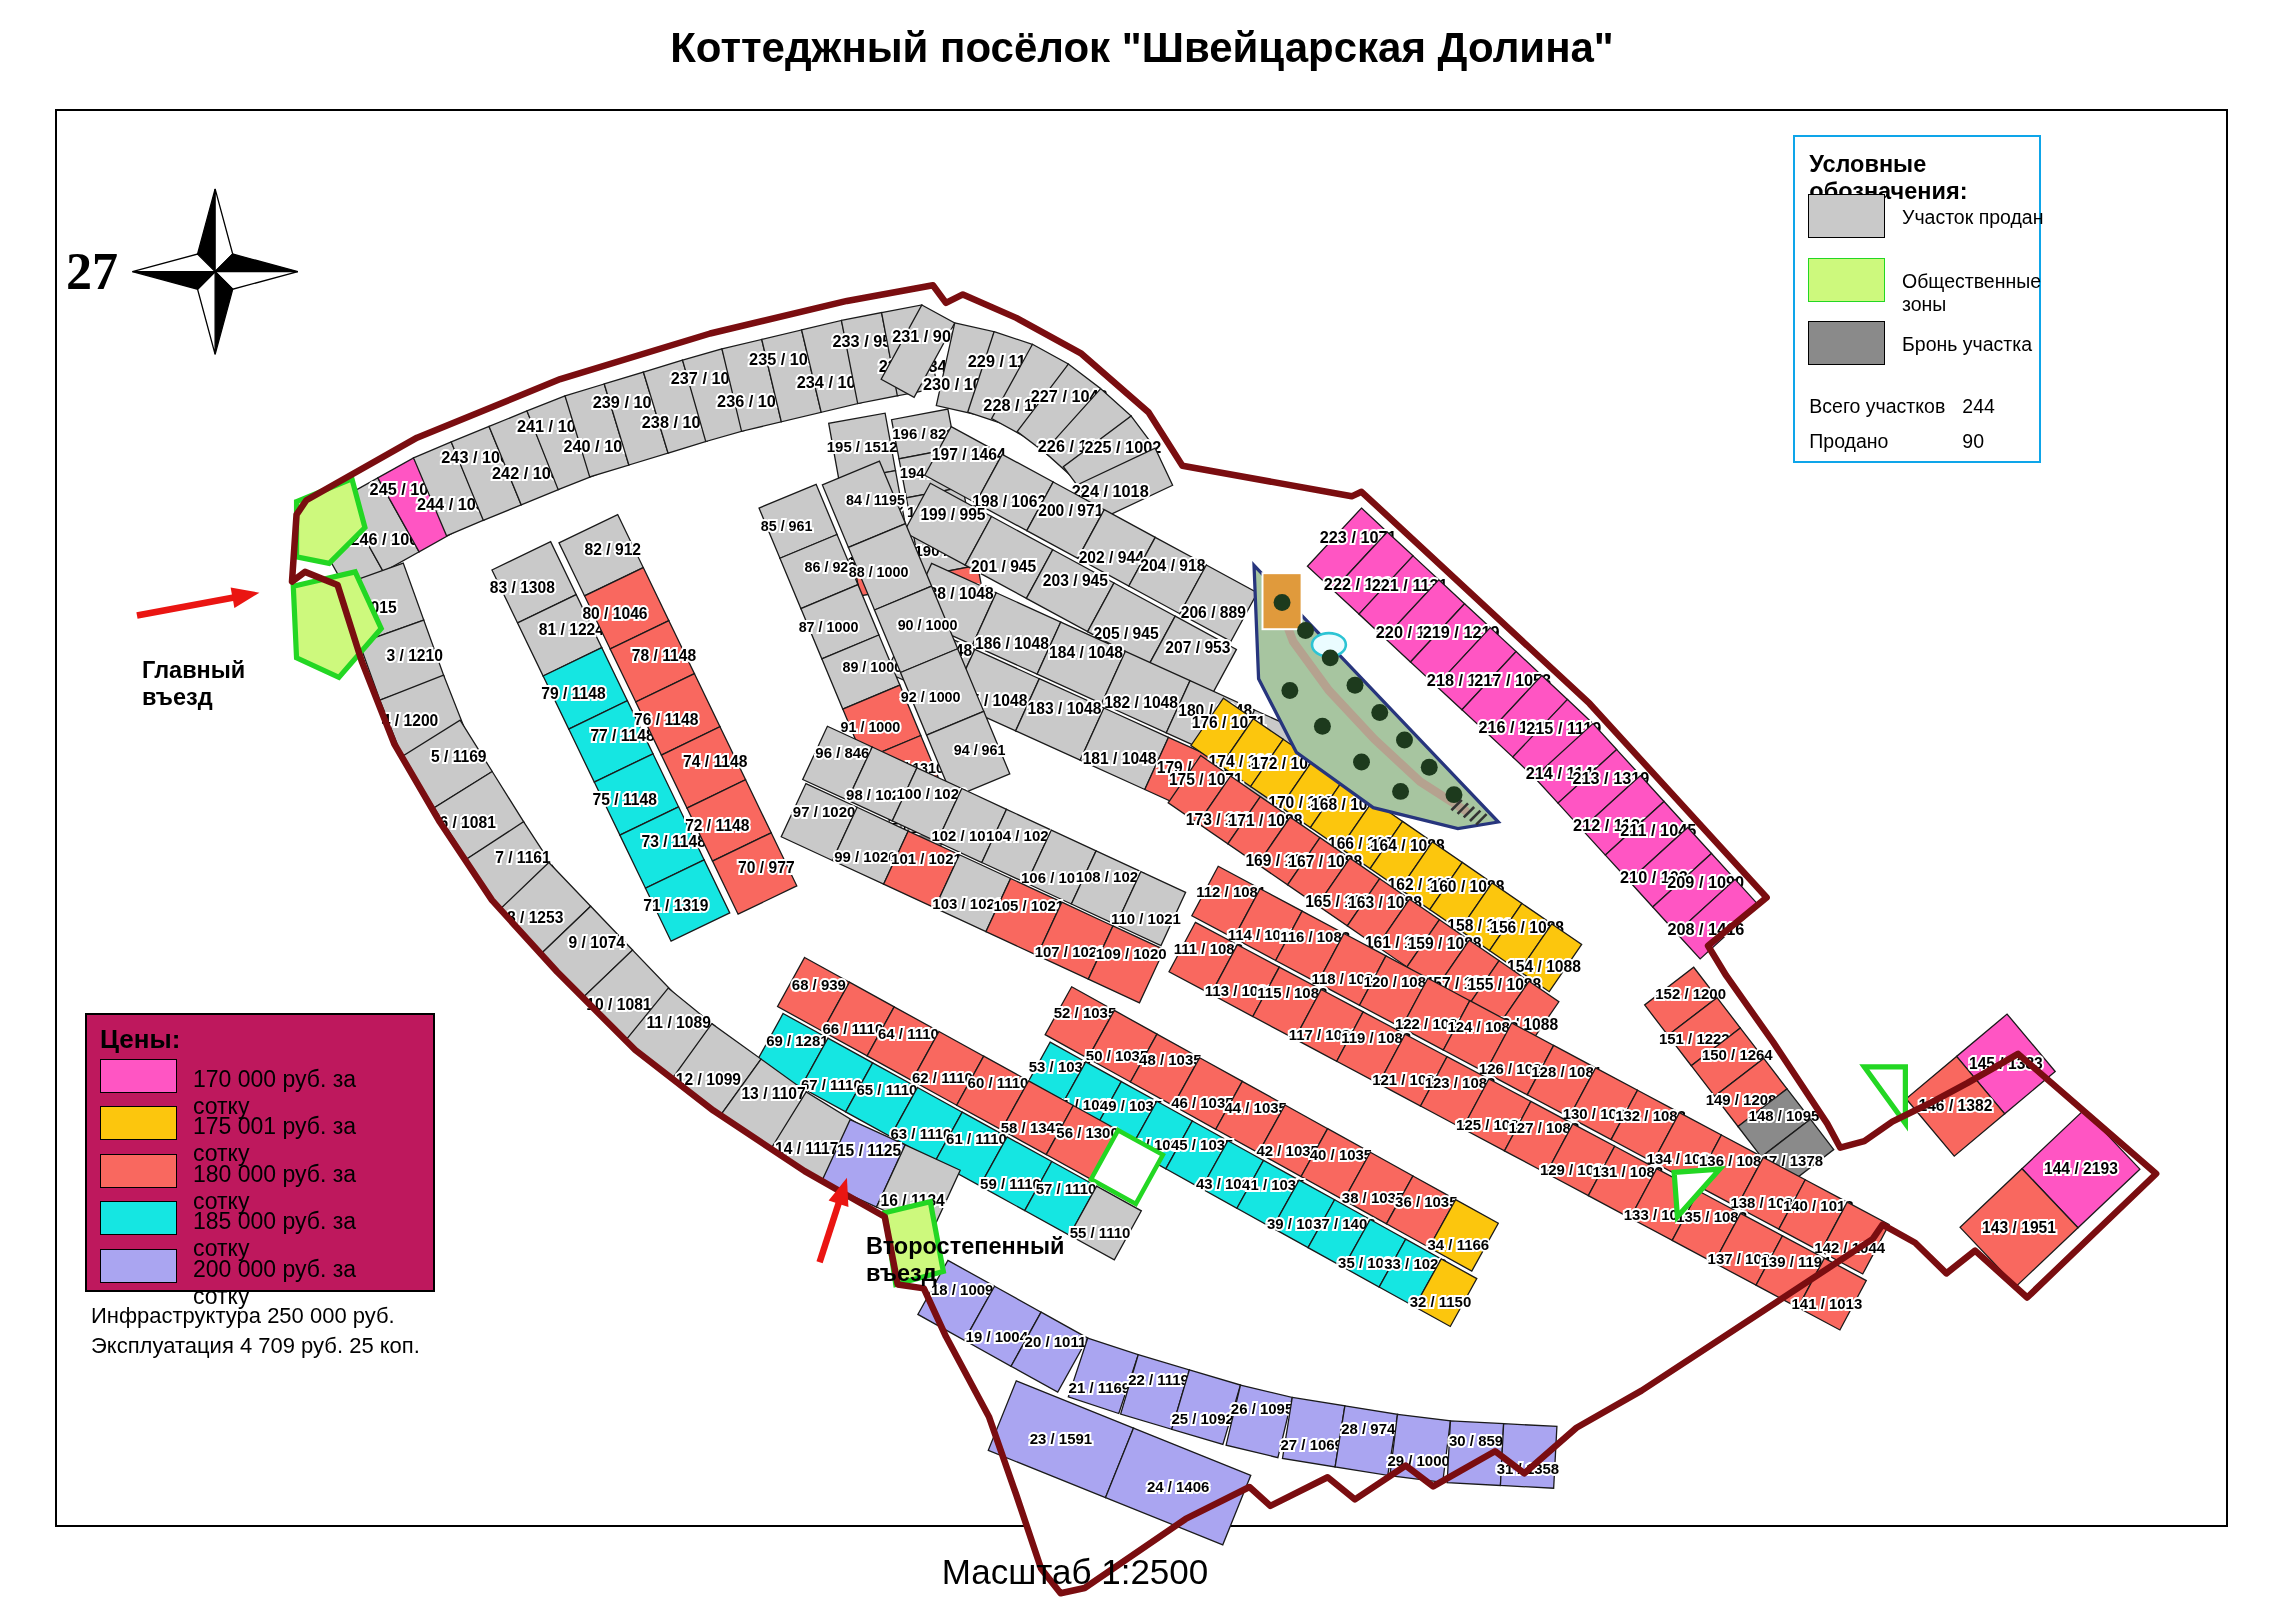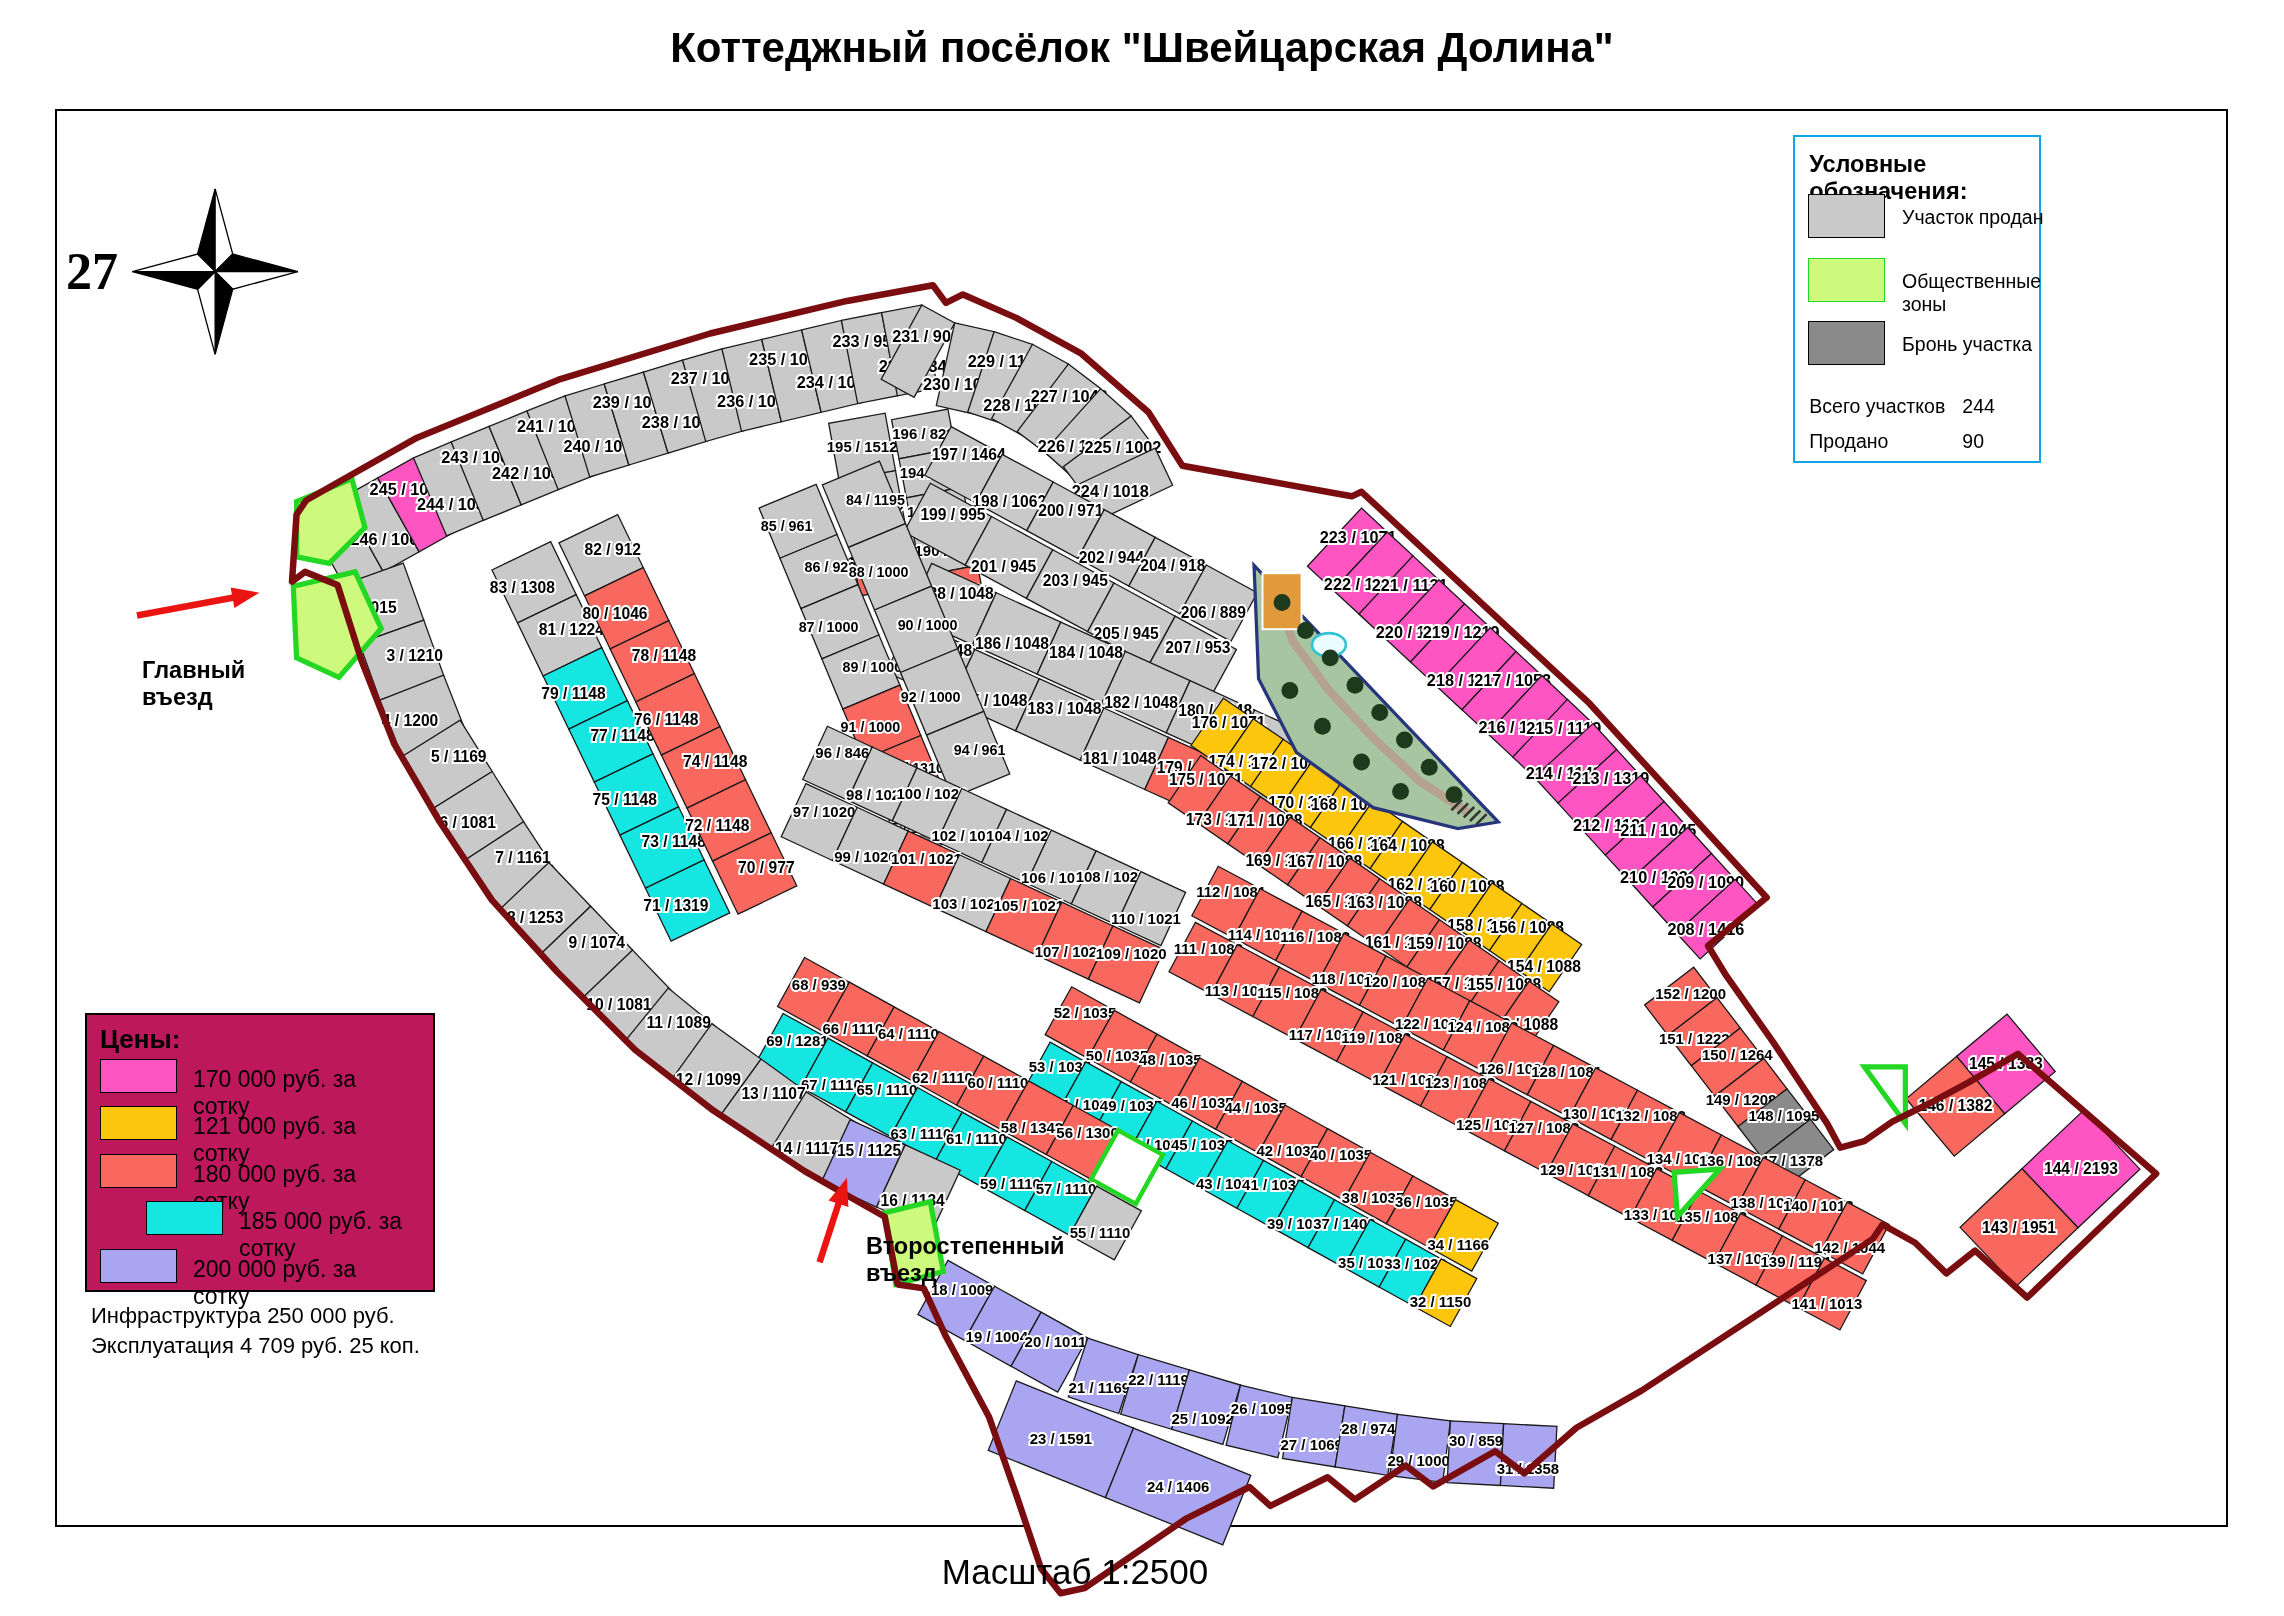--- a/index.html
+++ b/index.html
@@ -662,27 +662,27 @@
 </div>
 
 <div class="abs" id="prices-box">
   <div class="pr-title">Цены:</div>
   <div class="pr-row" style="top:44px;">
     <div class="pr-swatch" style="background: rgb(255, 85, 195);"></div>
     <div class="pr-label">170 000 руб. за сотку</div>
   </div>
   <div class="pr-row" style="top:91px;">
     <div class="pr-swatch" style="background: rgb(252, 198, 13);"></div>
-    <div class="pr-label">121 000 руб. за сотку</div>
+    <div class="pr-label">175 001 руб. за сотку</div>
   </div>
   <div class="pr-row" style="top:139px;">
     <div class="pr-swatch" style="background: rgb(249, 104, 95);"></div>
     <div class="pr-label">180 000 руб. за сотку</div>
   </div>
-  <div class="pr-row" style="top:186px;margin-left:46px;">
+  <div class="pr-row" style="top:186px;">
     <div class="pr-swatch" style="background: rgb(21, 230, 226);"></div>
     <div class="pr-label">185 000 руб. за сотку</div>
   </div>
   <div class="pr-row" style="top:234px;">
     <div class="pr-swatch" style="background: rgb(170, 165, 241);"></div>
     <div class="pr-label">200 000 руб. за сотку</div>
   </div>
 </div>
 <div class="abs" id="infra-note">Инфраструктура 250 000 руб.</div>
 <div class="abs" id="maint-note">Эксплуатация 4 709 руб. 25 коп.</div>

